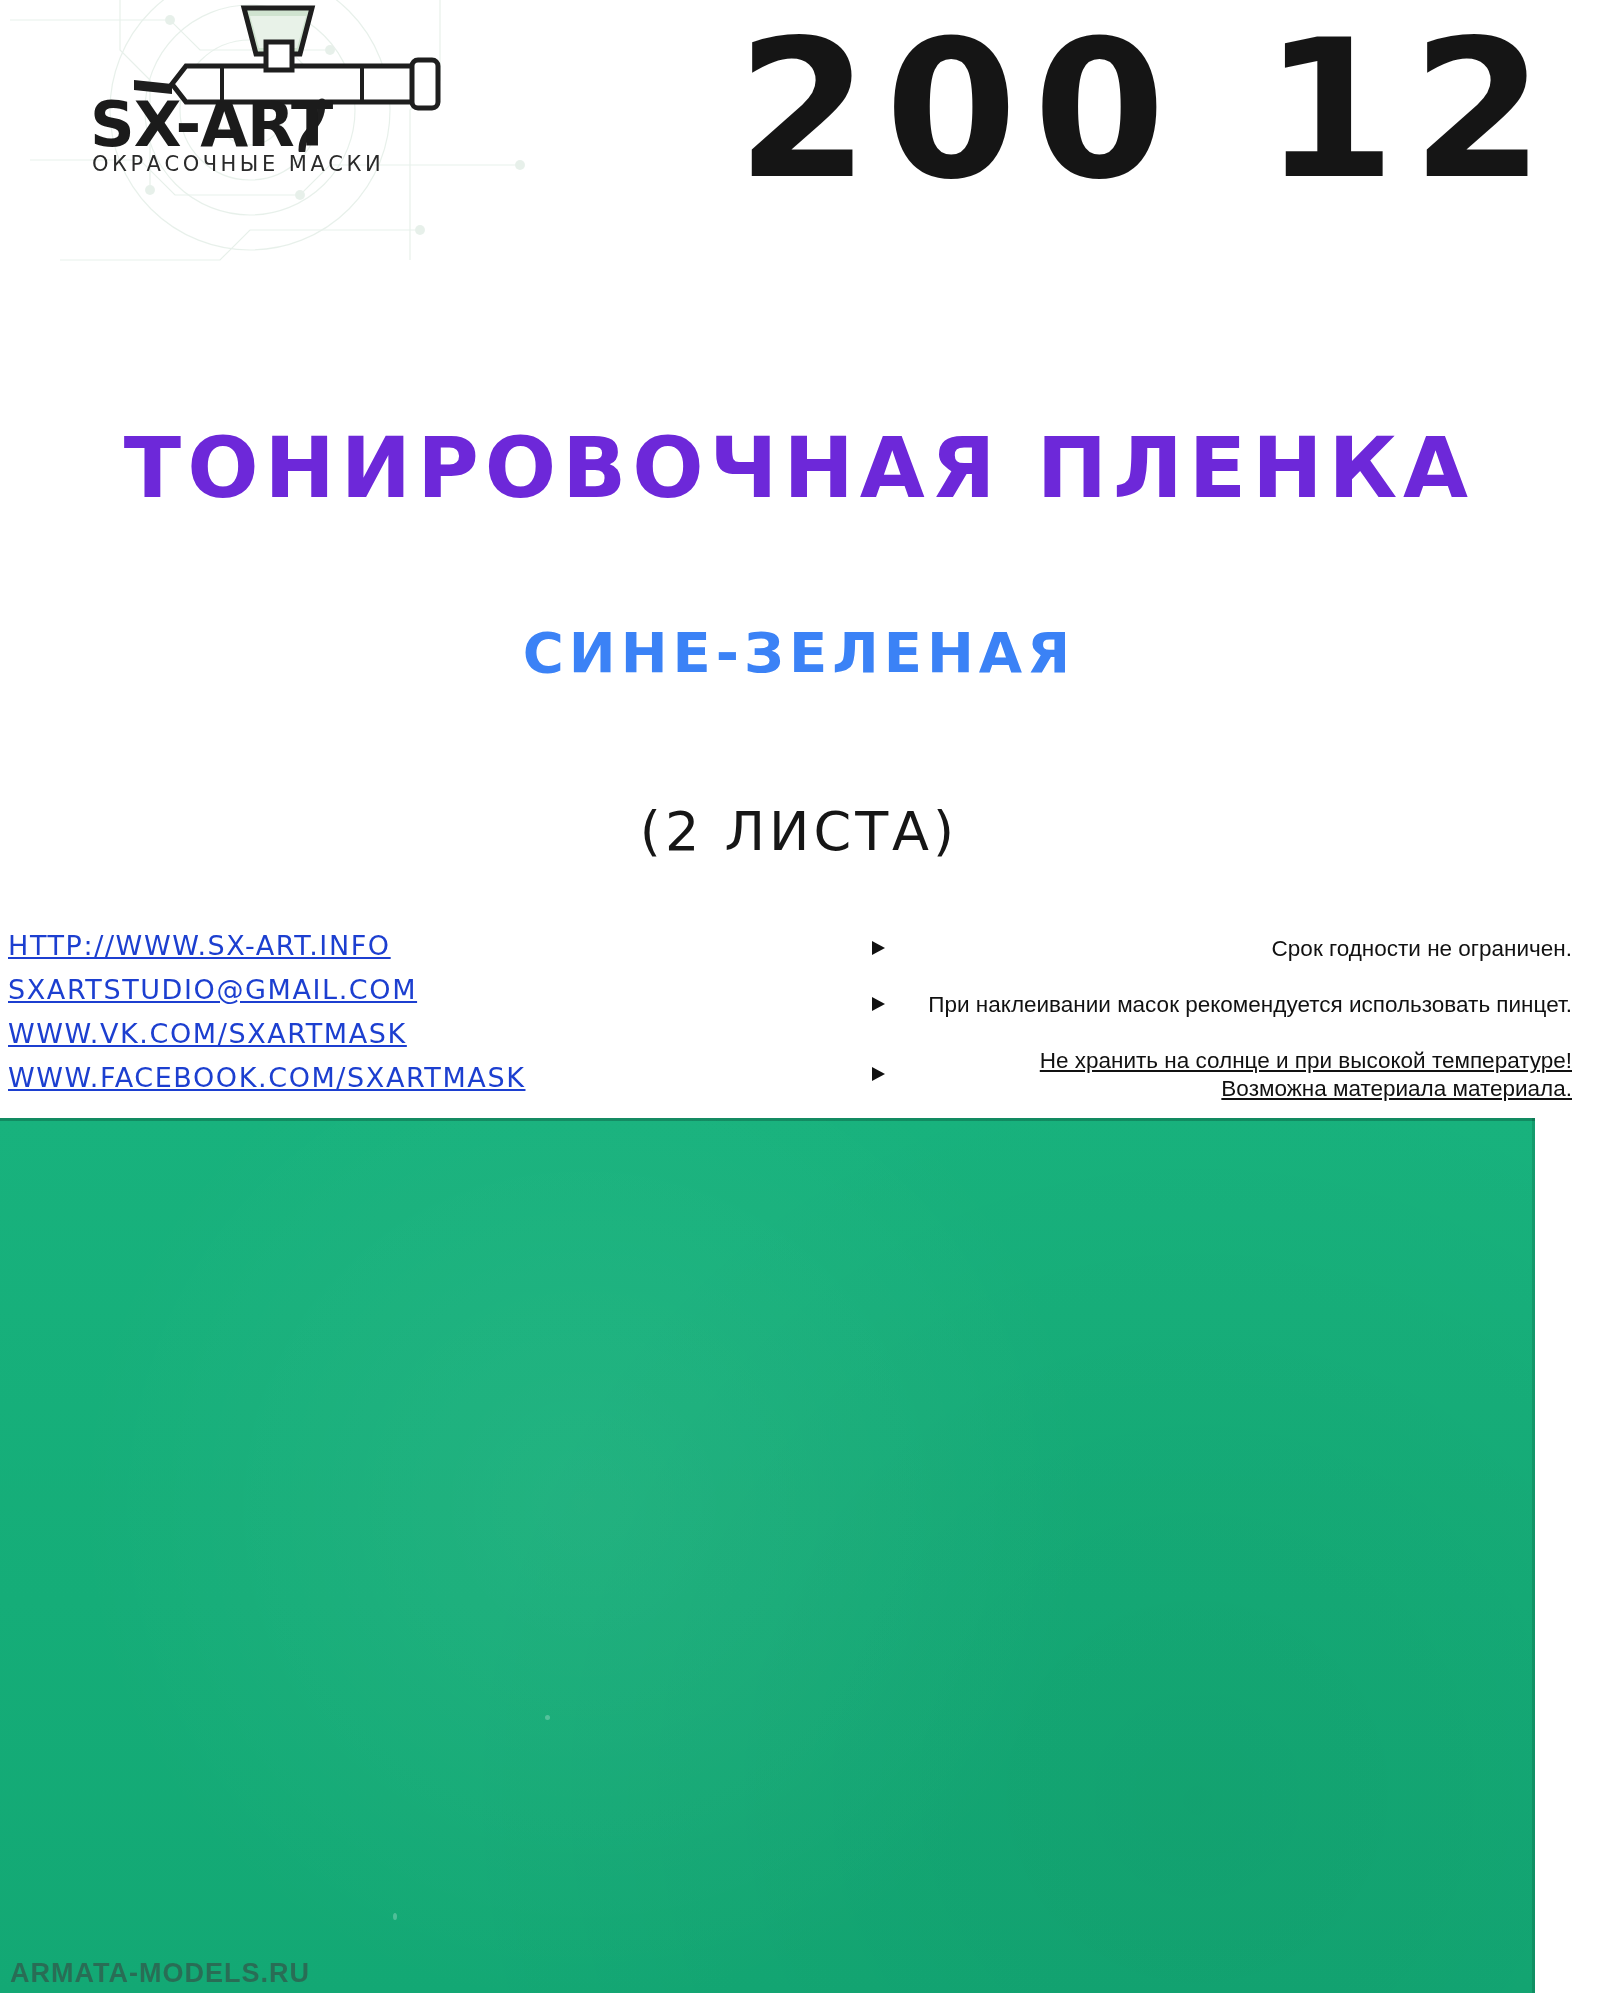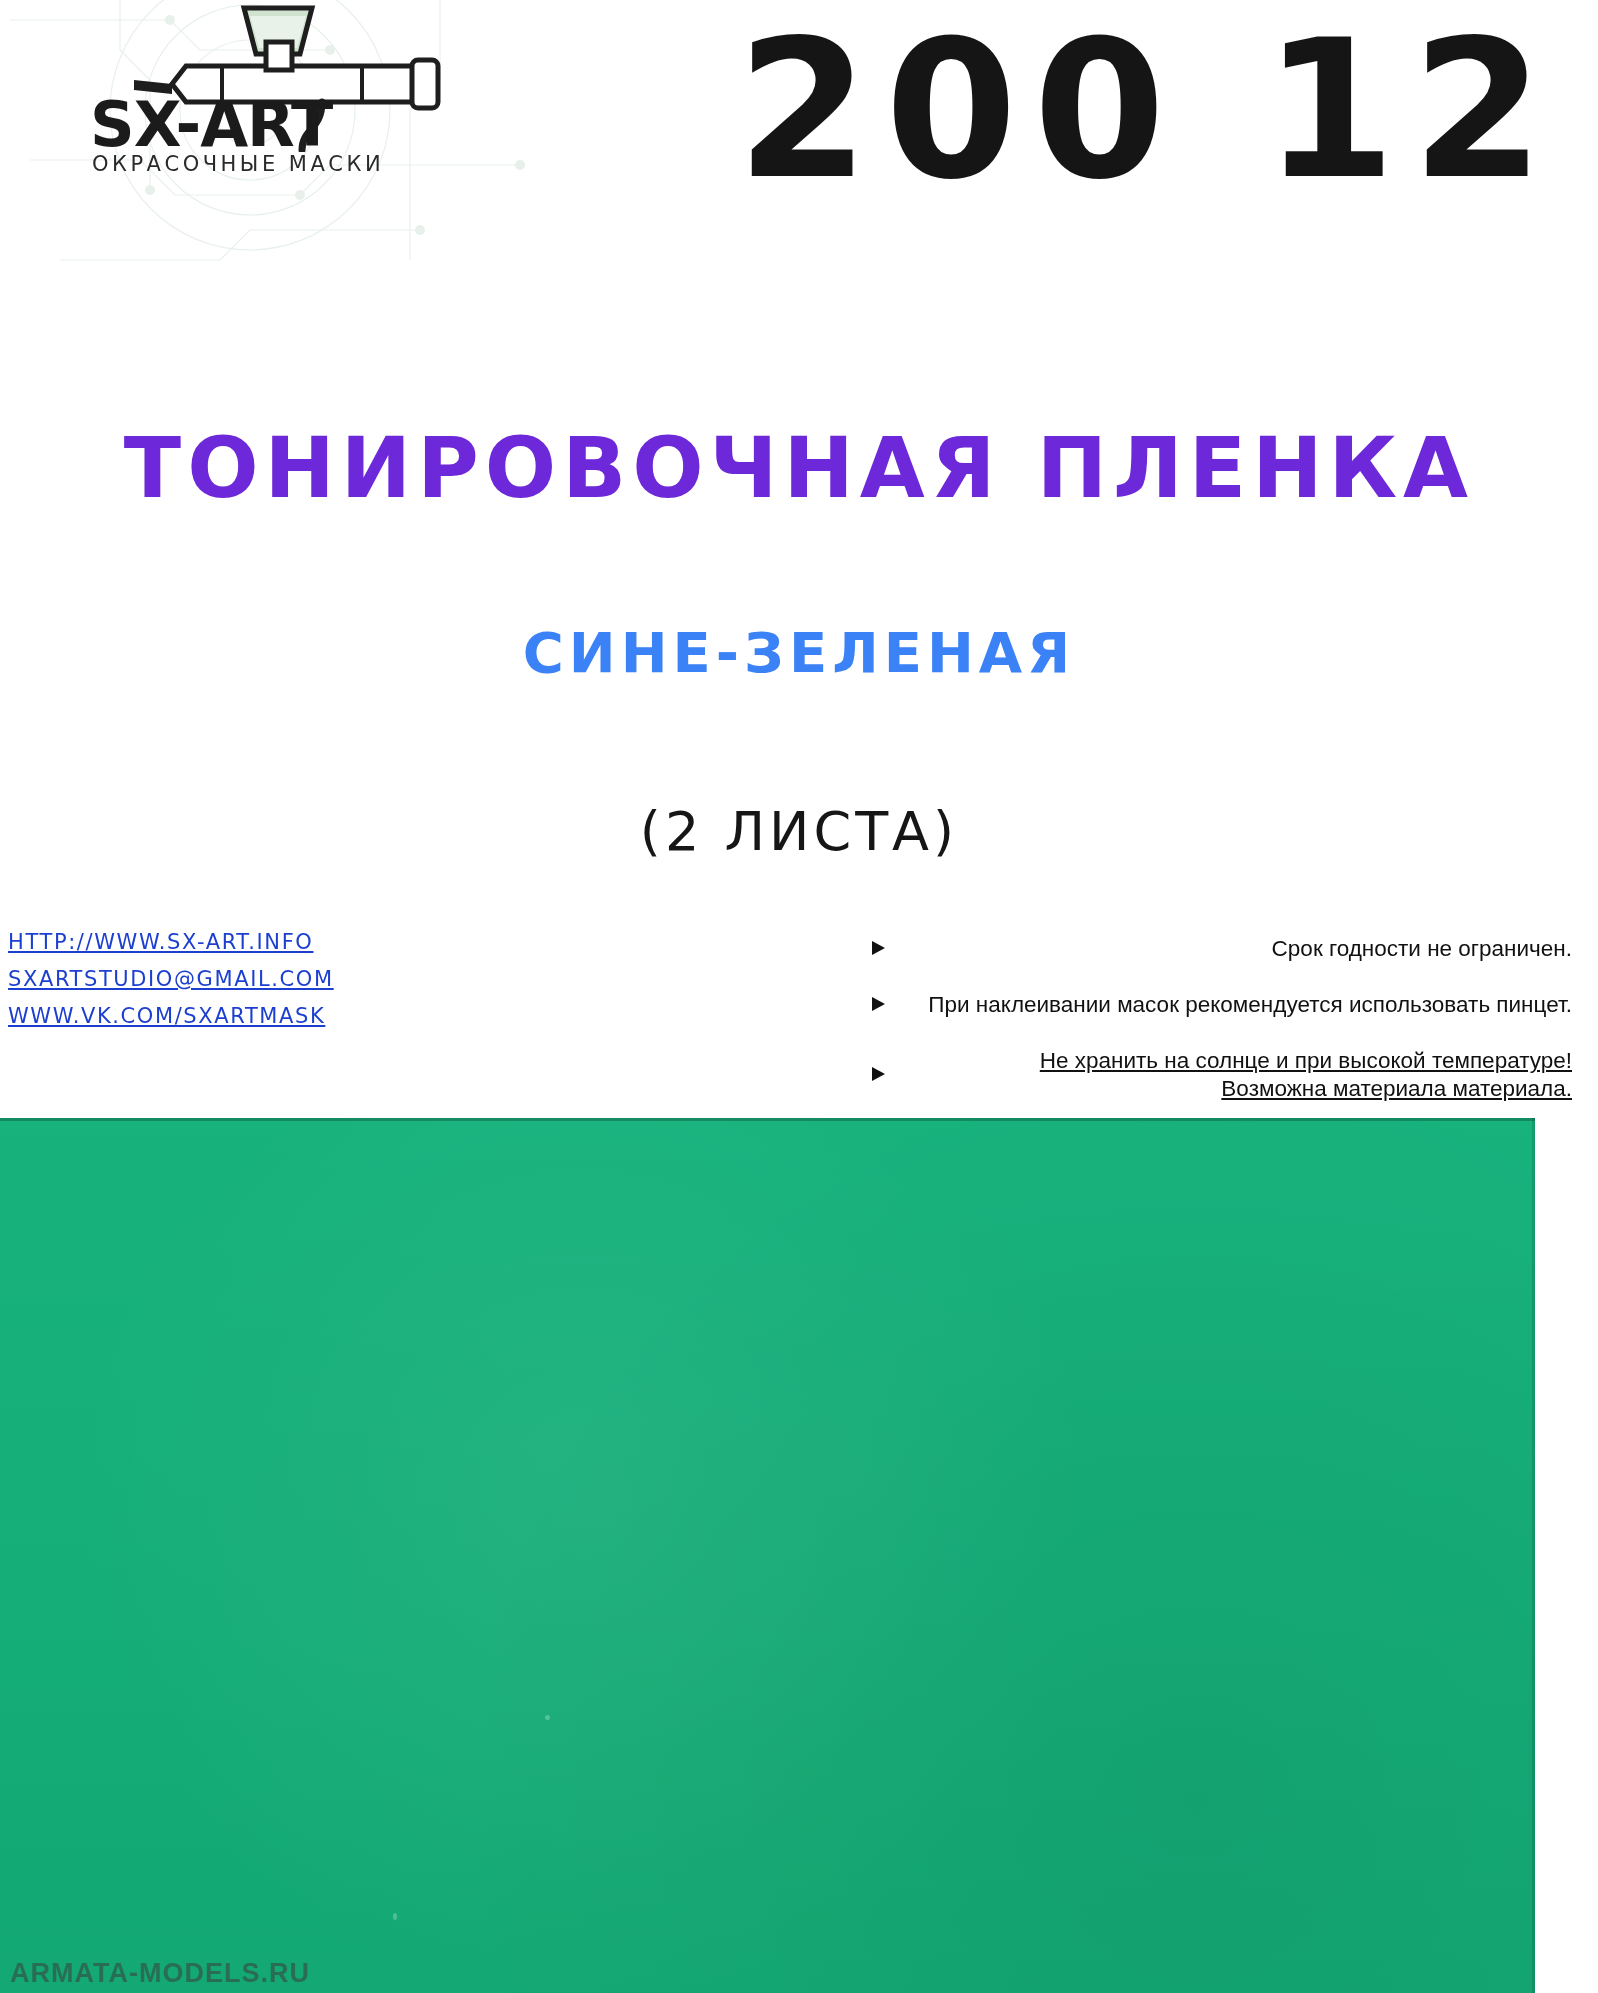--- a/index.html
+++ b/index.html
@@ -129,21 +129,21 @@
   
   #contacts {
     position: absolute;
     left: 8px;
     top: 930px;
     width: 560px;
   }
   .contact-link {
     display: block;
     font-family: "DejaVu Sans", sans-serif;
-    font-size: 21px;
+    font-size: 27px;
     letter-spacing: 1.6px;
     color: #1c3fd0;
     text-decoration: underline;
     margin-bottom: 13px;
     white-space: nowrap;
   }
 
   
   #notes {
     position: absolute;
@@ -277,20 +277,21 @@
   <div id="product-number">200 12</div>
 
   <div id="title-main">ТОНИРОВОЧНАЯ ПЛЕНКА</div>
   <div id="title-sub">СИНЕ-ЗЕЛЕНАЯ</div>
   <div id="title-count">(2  ЛИСТА)</div>
 
   <div id="contacts">
     <span class="contact-link">HTTP://WWW.SX-ART.INFO</span>
     <span class="contact-link">SXARTSTUDIO@GMAIL.COM</span>
     <span class="contact-link">WWW.VK.COM/SXARTMASK</span>
+    <span class="contact-link">WWW.FACEBOOK.COM/SXARTMASK</span>
   </div>
 
   <div id="notes">
     <div class="note-row">
       <span class="bullet"></span>
       <span>Срок годности не ограничен.</span>
     </div>
     <div class="note-row">
       <span class="bullet"></span>
       <span>При наклеивании масок рекомендуется использовать пинцет.</span>

